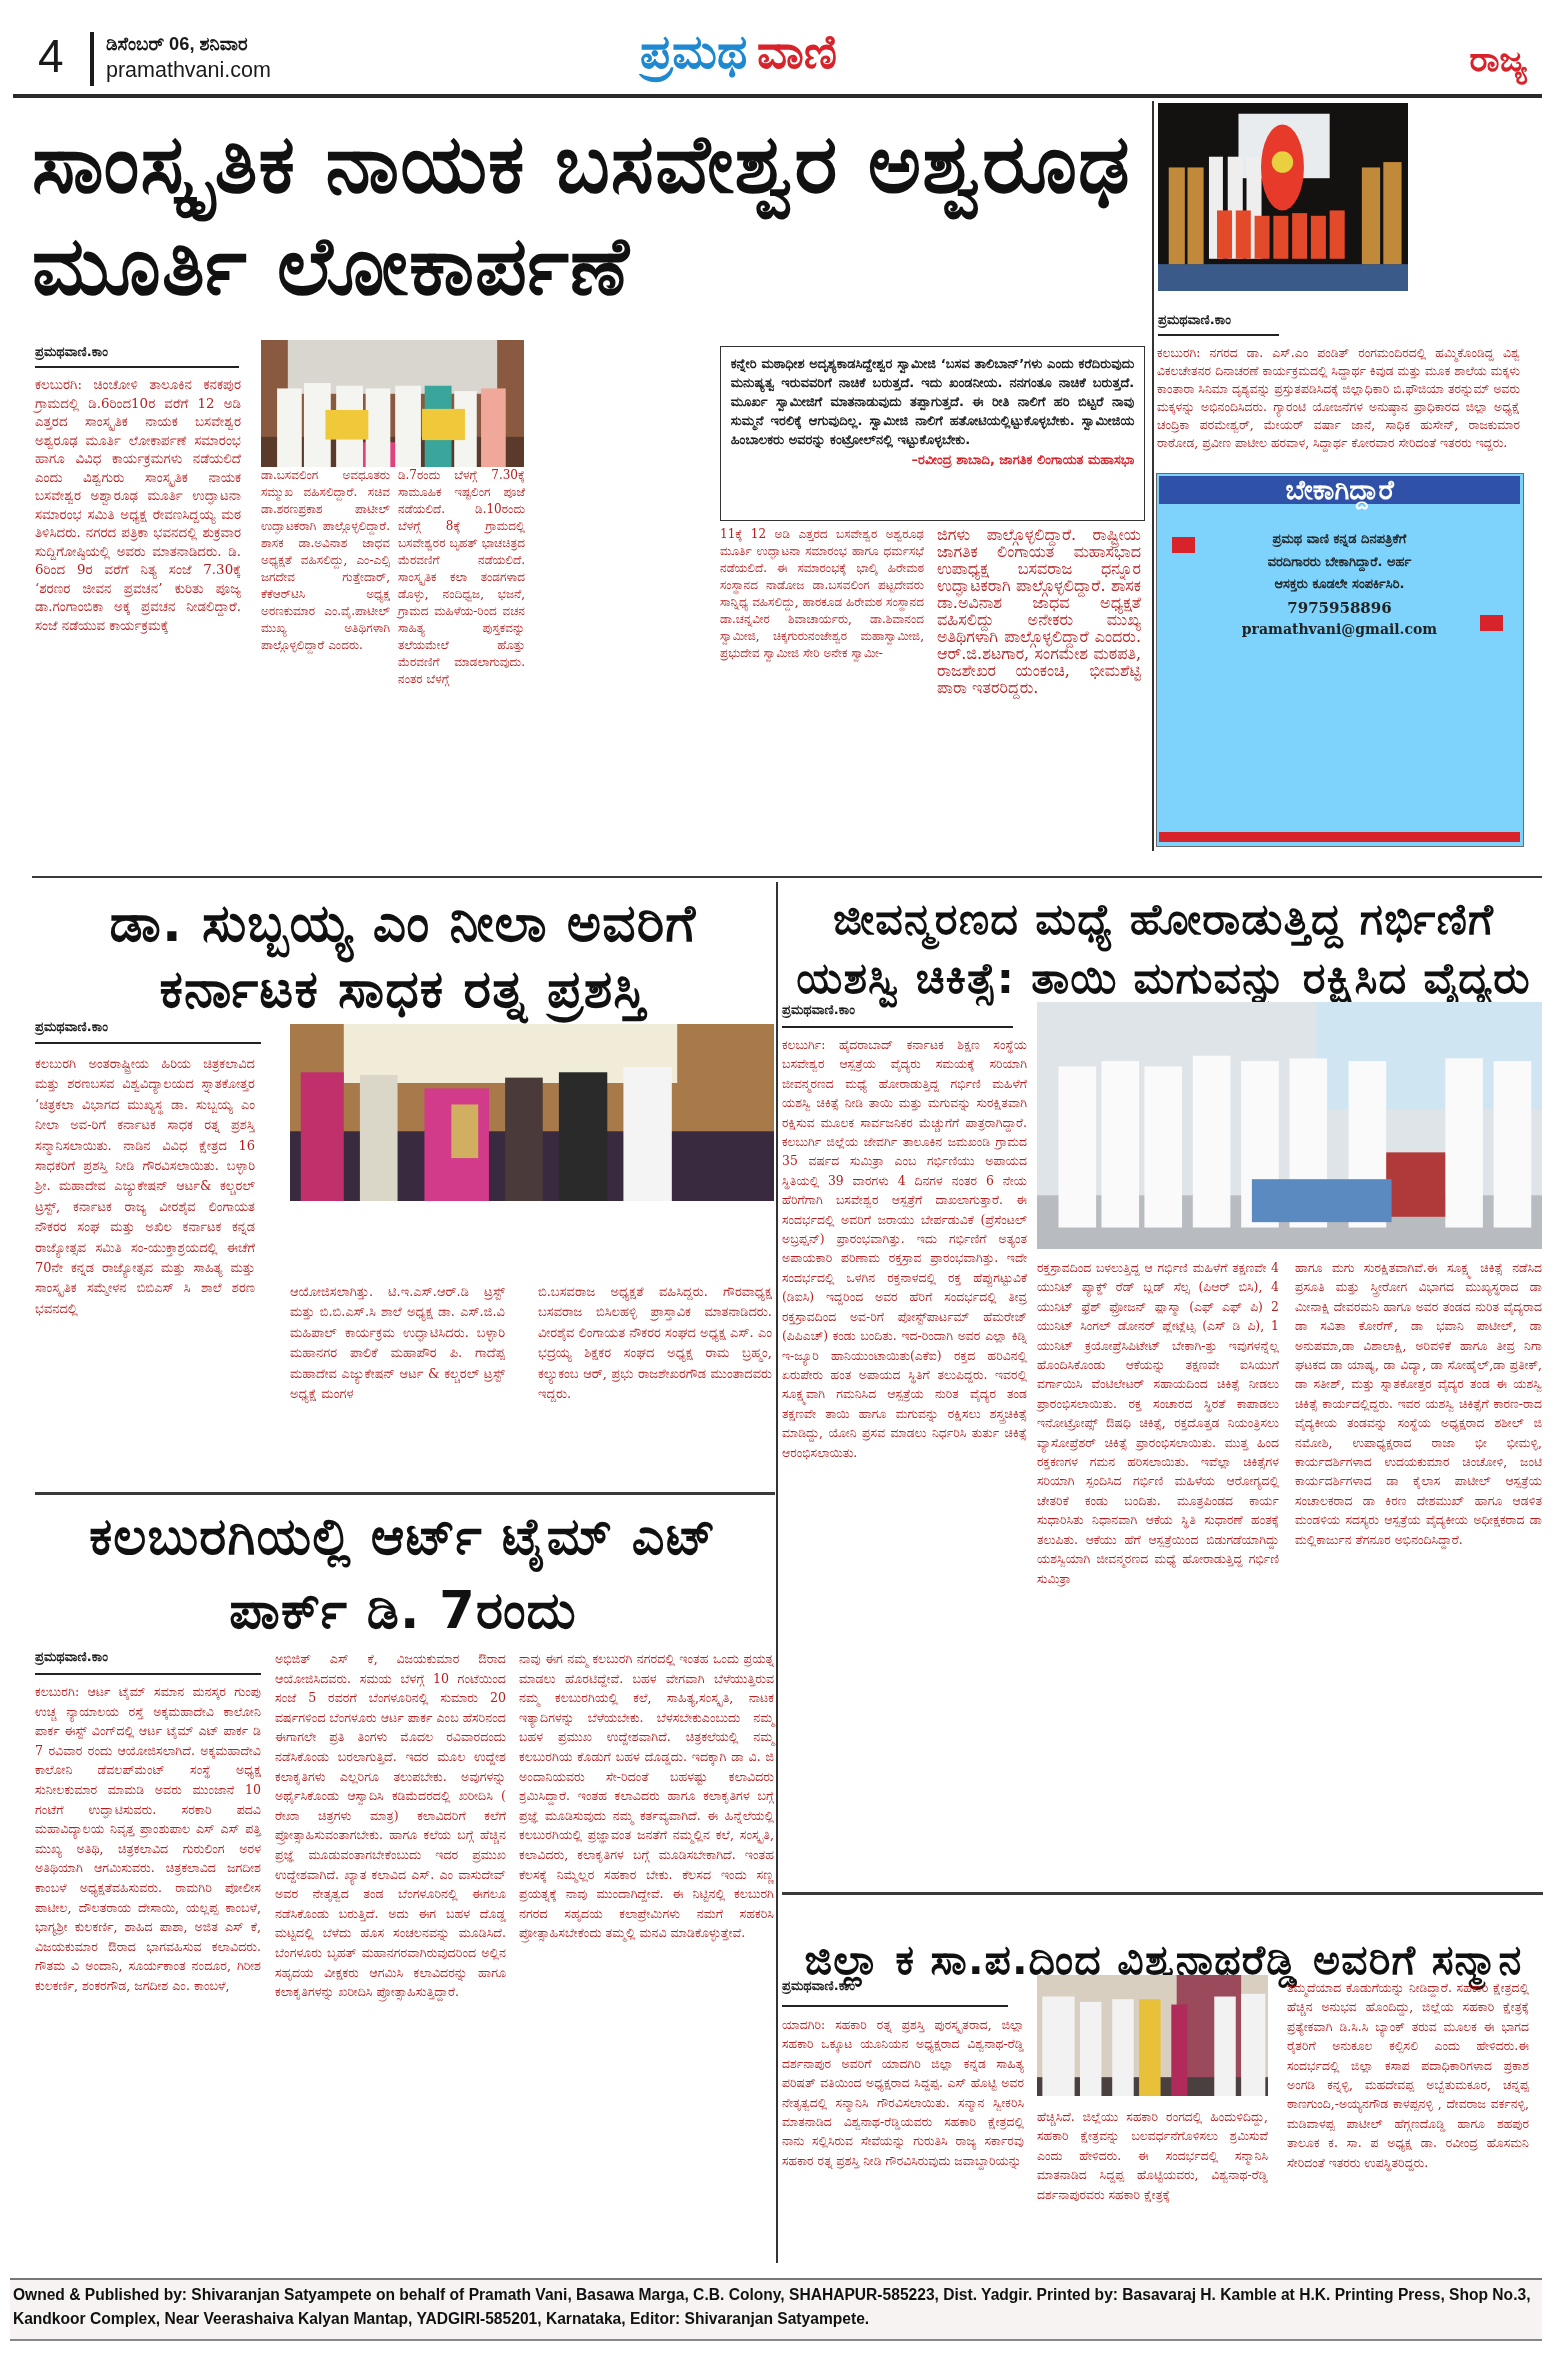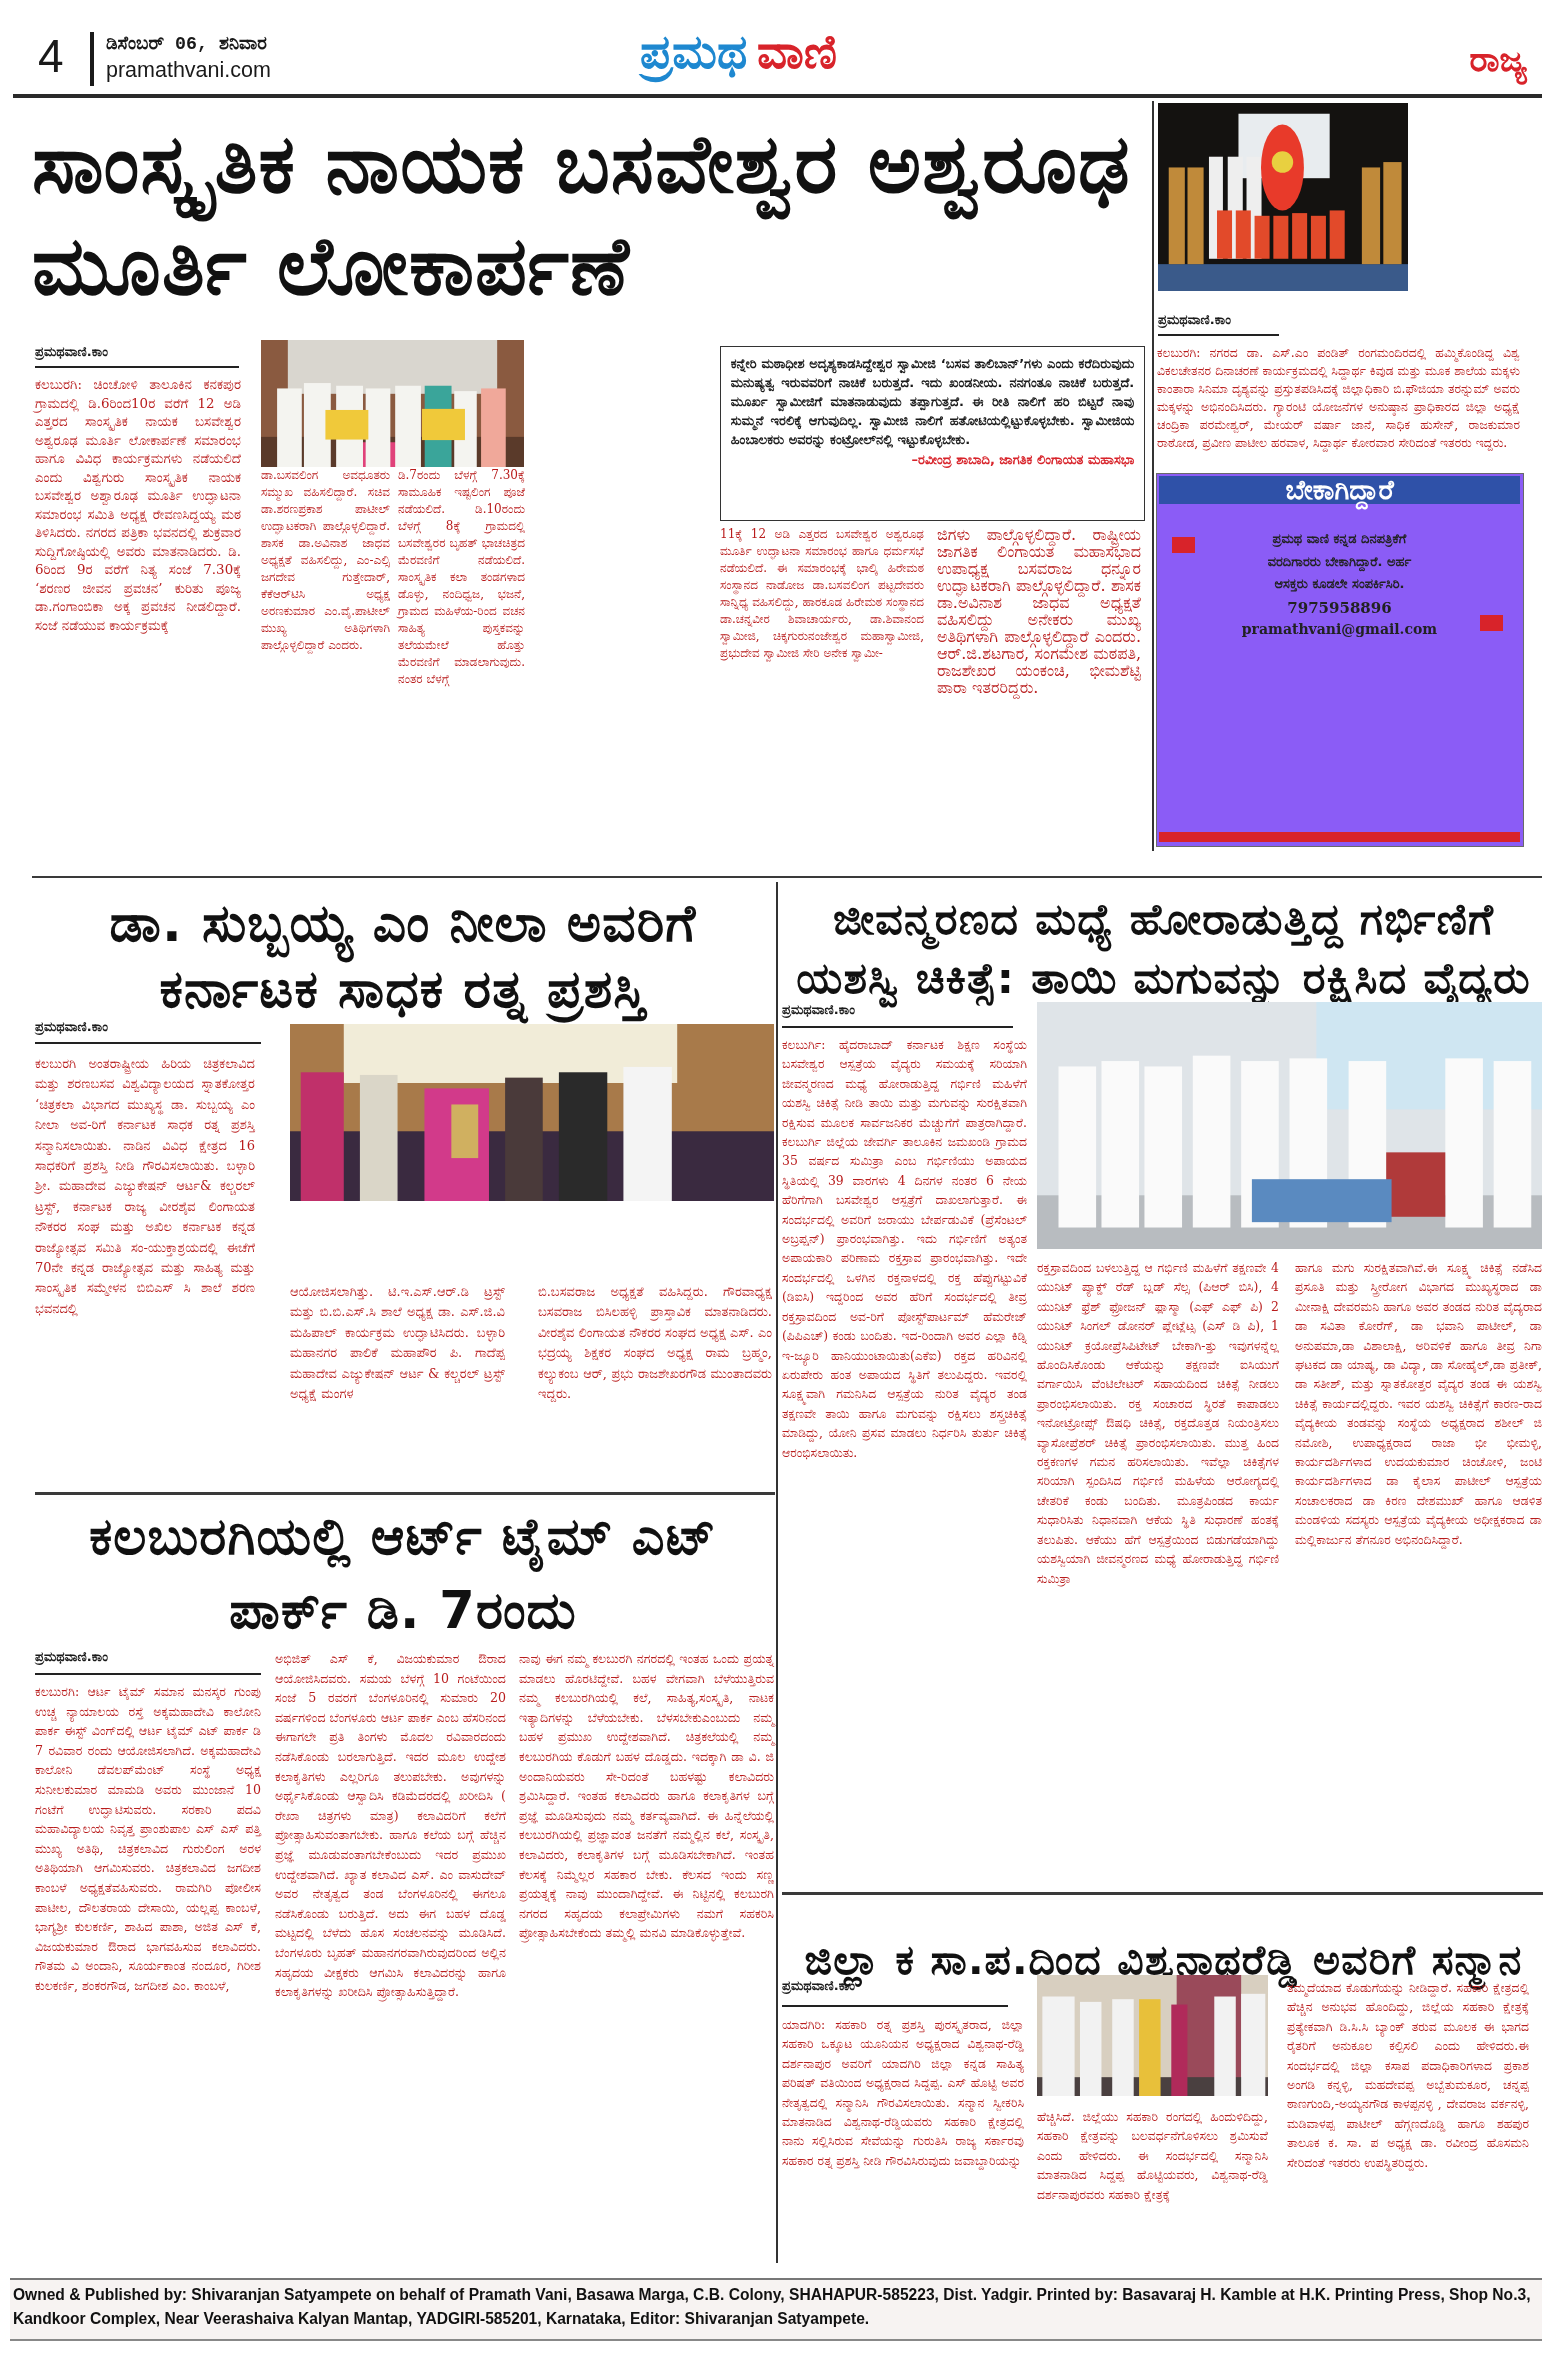--- a/index.html
+++ b/index.html
@@ -4,21 +4,21 @@
 <style>
   * { box-sizing: border-box; margin: 0; padding: 0; }
   html, body { width: 1555px; height: 2377px; background: #ffffff; overflow: hidden; }
   body { position: relative; font-family: "DejaVu Serif", serif; color: #1a1a1a; }
 
   .abs { position: absolute; }
 
   
   .page-num { left: 38px; top: 33px; font-family: "Liberation Sans", sans-serif; font-size: 46px; line-height: 1; font-weight: 400; letter-spacing: -1.1px; }
   .mast-bar { left: 90px; top: 32px; width: 4.3px; height: 54px; background: #1a1a1a; }
-  .mast-date { left: 106px; top: 33px; font-family: Liberation Mono, monospace; font-weight: 700; font-size: 18.3px; }
+  .mast-date { left: 106px; top: 33px; font-family: Liberation Sans, sans-serif; font-weight: 700; font-size: 18.3px; }
   .mast-site { left: 106px; top: 58px; font-family: "Liberation Sans", sans-serif; font-size: 21.5px; }
   .logo { left: 640px; top: 28px; font-family: "DejaVu Sans", sans-serif; font-weight: 700; font-size: 47px; line-height: 1; }
   .logo .l1 { color: #1e88d0; }
   .logo .l2 { color: #d8232a; margin-left: 9.7px; }
   .section-tag { right: 28px; top: 43px; color: #d8232a; font-family: Liberation Mono, monospace; font-size: 34px; font-weight: 700; }
   .mast-rule { left: 13px; top: 94px; width: 1529px; height: 3.8px; background: #2a2a2a; }
 
   
   .hl { font-family: "DejaVu Sans", sans-serif; font-weight: 900; color: #111; letter-spacing: 1.1px; }
   .hl-main { left: 32px; top: 113px; width: 1118px; font-size: 81px; line-height: 102px; }
@@ -35,21 +35,21 @@
   .photo { overflow: hidden; }
   .vrule { width: 1.6px; background: #333; }
   .hrule { height: 3.2px; background: #3a3a3a; }
 
   
   .quote-box { left: 720px; top: 346px; width: 425px; height: 175px; border: 1.6px solid #333; padding: 6.5px 9.7px; }
   .quote-box .q-text { font-family: "DejaVu Sans", sans-serif; font-weight: 700; font-size: 13px; line-height: 19px; text-align: justify; }
   .quote-box .q-attr { font-family: "DejaVu Sans", sans-serif; font-weight: 700; font-size: 13px; color: #d8232a; text-align: right; margin-top: 3.2px; }
 
   
-  .ad { left: 1156px; top: 473px; width: 368px; height: 374px; border: 1.6px solid #6a6a6a; background: #8b5cf6; }
+  .ad { left: 1156px; top: 473px; width: 368px; height: 374px; border: 1.6px solid #6a6a6a; background: #7dd3fc; }
   .ad-head { left: 2.2px; top: 2.2px; width: 361px; height: 28px; background: #2f51a8; color: #fff; text-align: center; font-family: "DejaVu Sans", sans-serif; font-weight: 700; font-size: 27px; line-height: 28px; }
   .ad-sq { width: 22.6px; height: 16px; background: #d8232a; }
   .ad-body { left: 0; width: 365px; text-align: center; font-family: "DejaVu Sans", sans-serif; font-weight: 700; color: #222; }
   .ad-line { font-size: 13px; line-height: 22.6px; }
   .ad-phone { font-family: "DejaVu Serif", serif; font-size: 15px; margin-top: 3.2px; }
   .ad-email { font-family: "DejaVu Serif", serif; font-size: 14px; margin-top: 4.3px; }
   .ad-foot { left: 2.2px; bottom: 4.3px; width: 361px; height: 9.7px; background: #d8232a; }
 
   
   .footer { left: 9.7px; top: 2278px; width: 1532px; height: 63px; background: #f7f3f2; border-top: 2.2px solid #777; border-bottom: 2.2px solid #888; padding: 3.2px 3.2px; font-family: "Liberation Sans", sans-serif; font-weight: 700; font-size: 15.6px; line-height: 24px; color: #111; }

